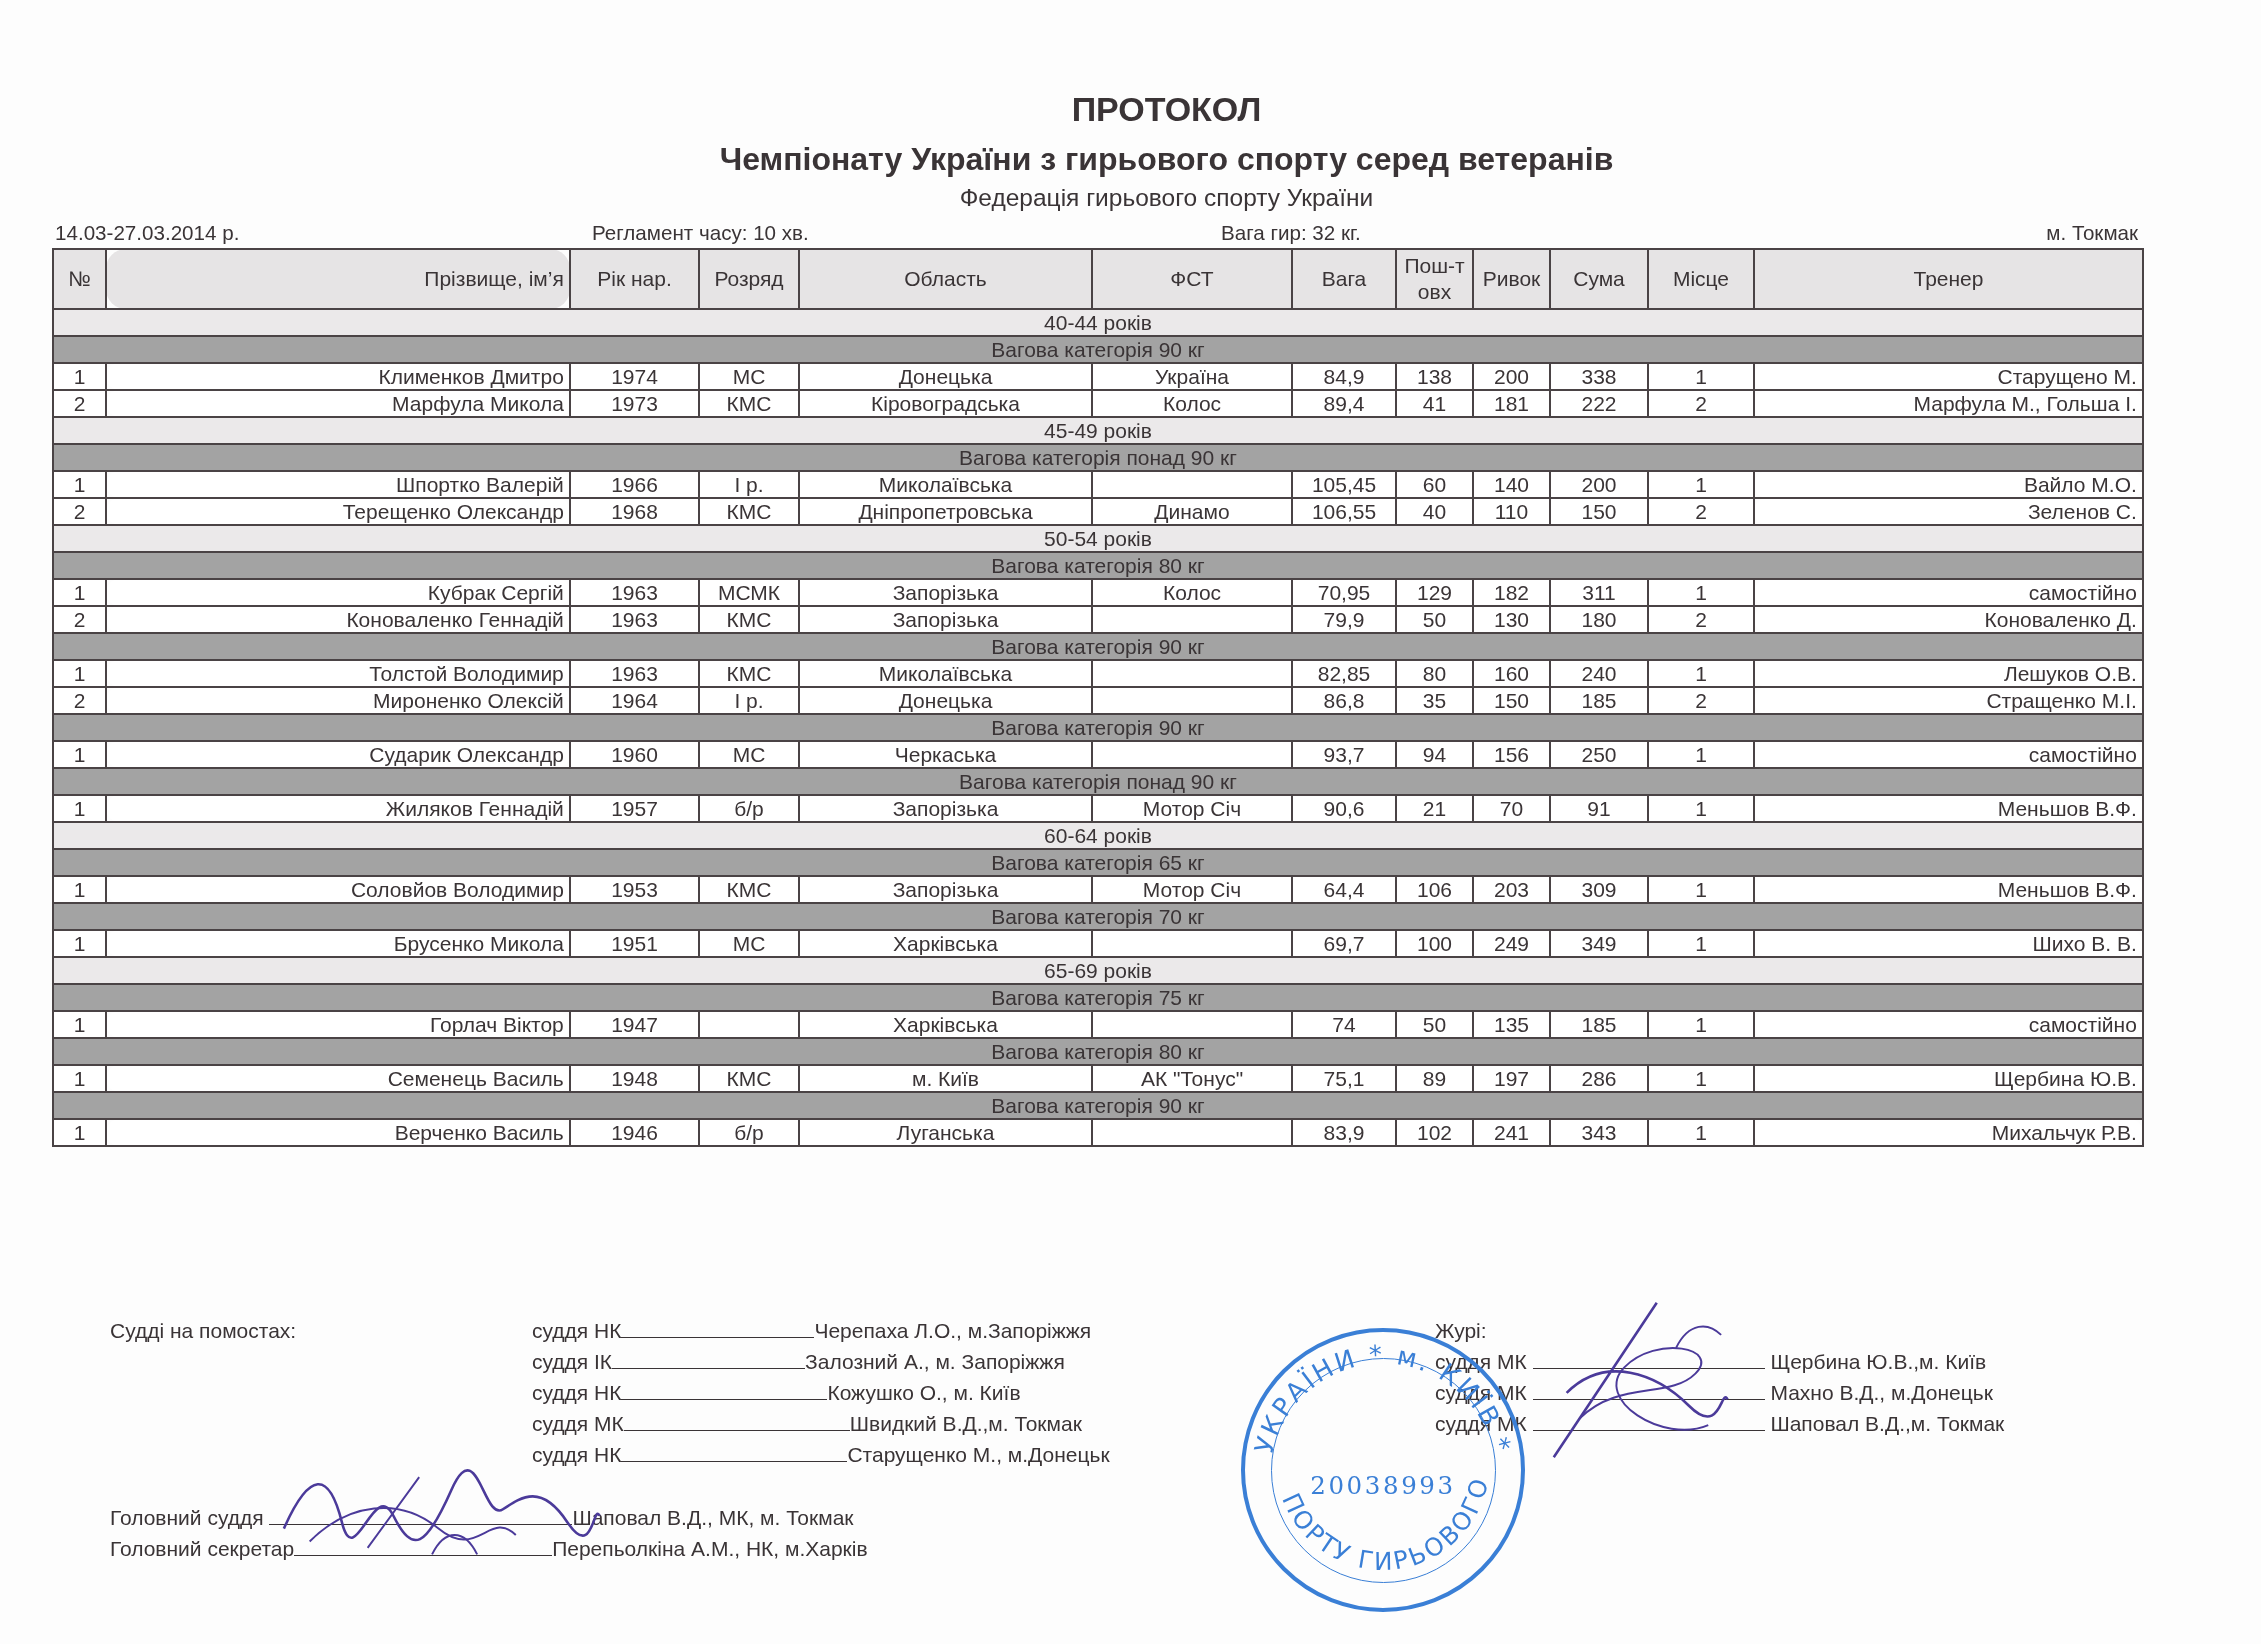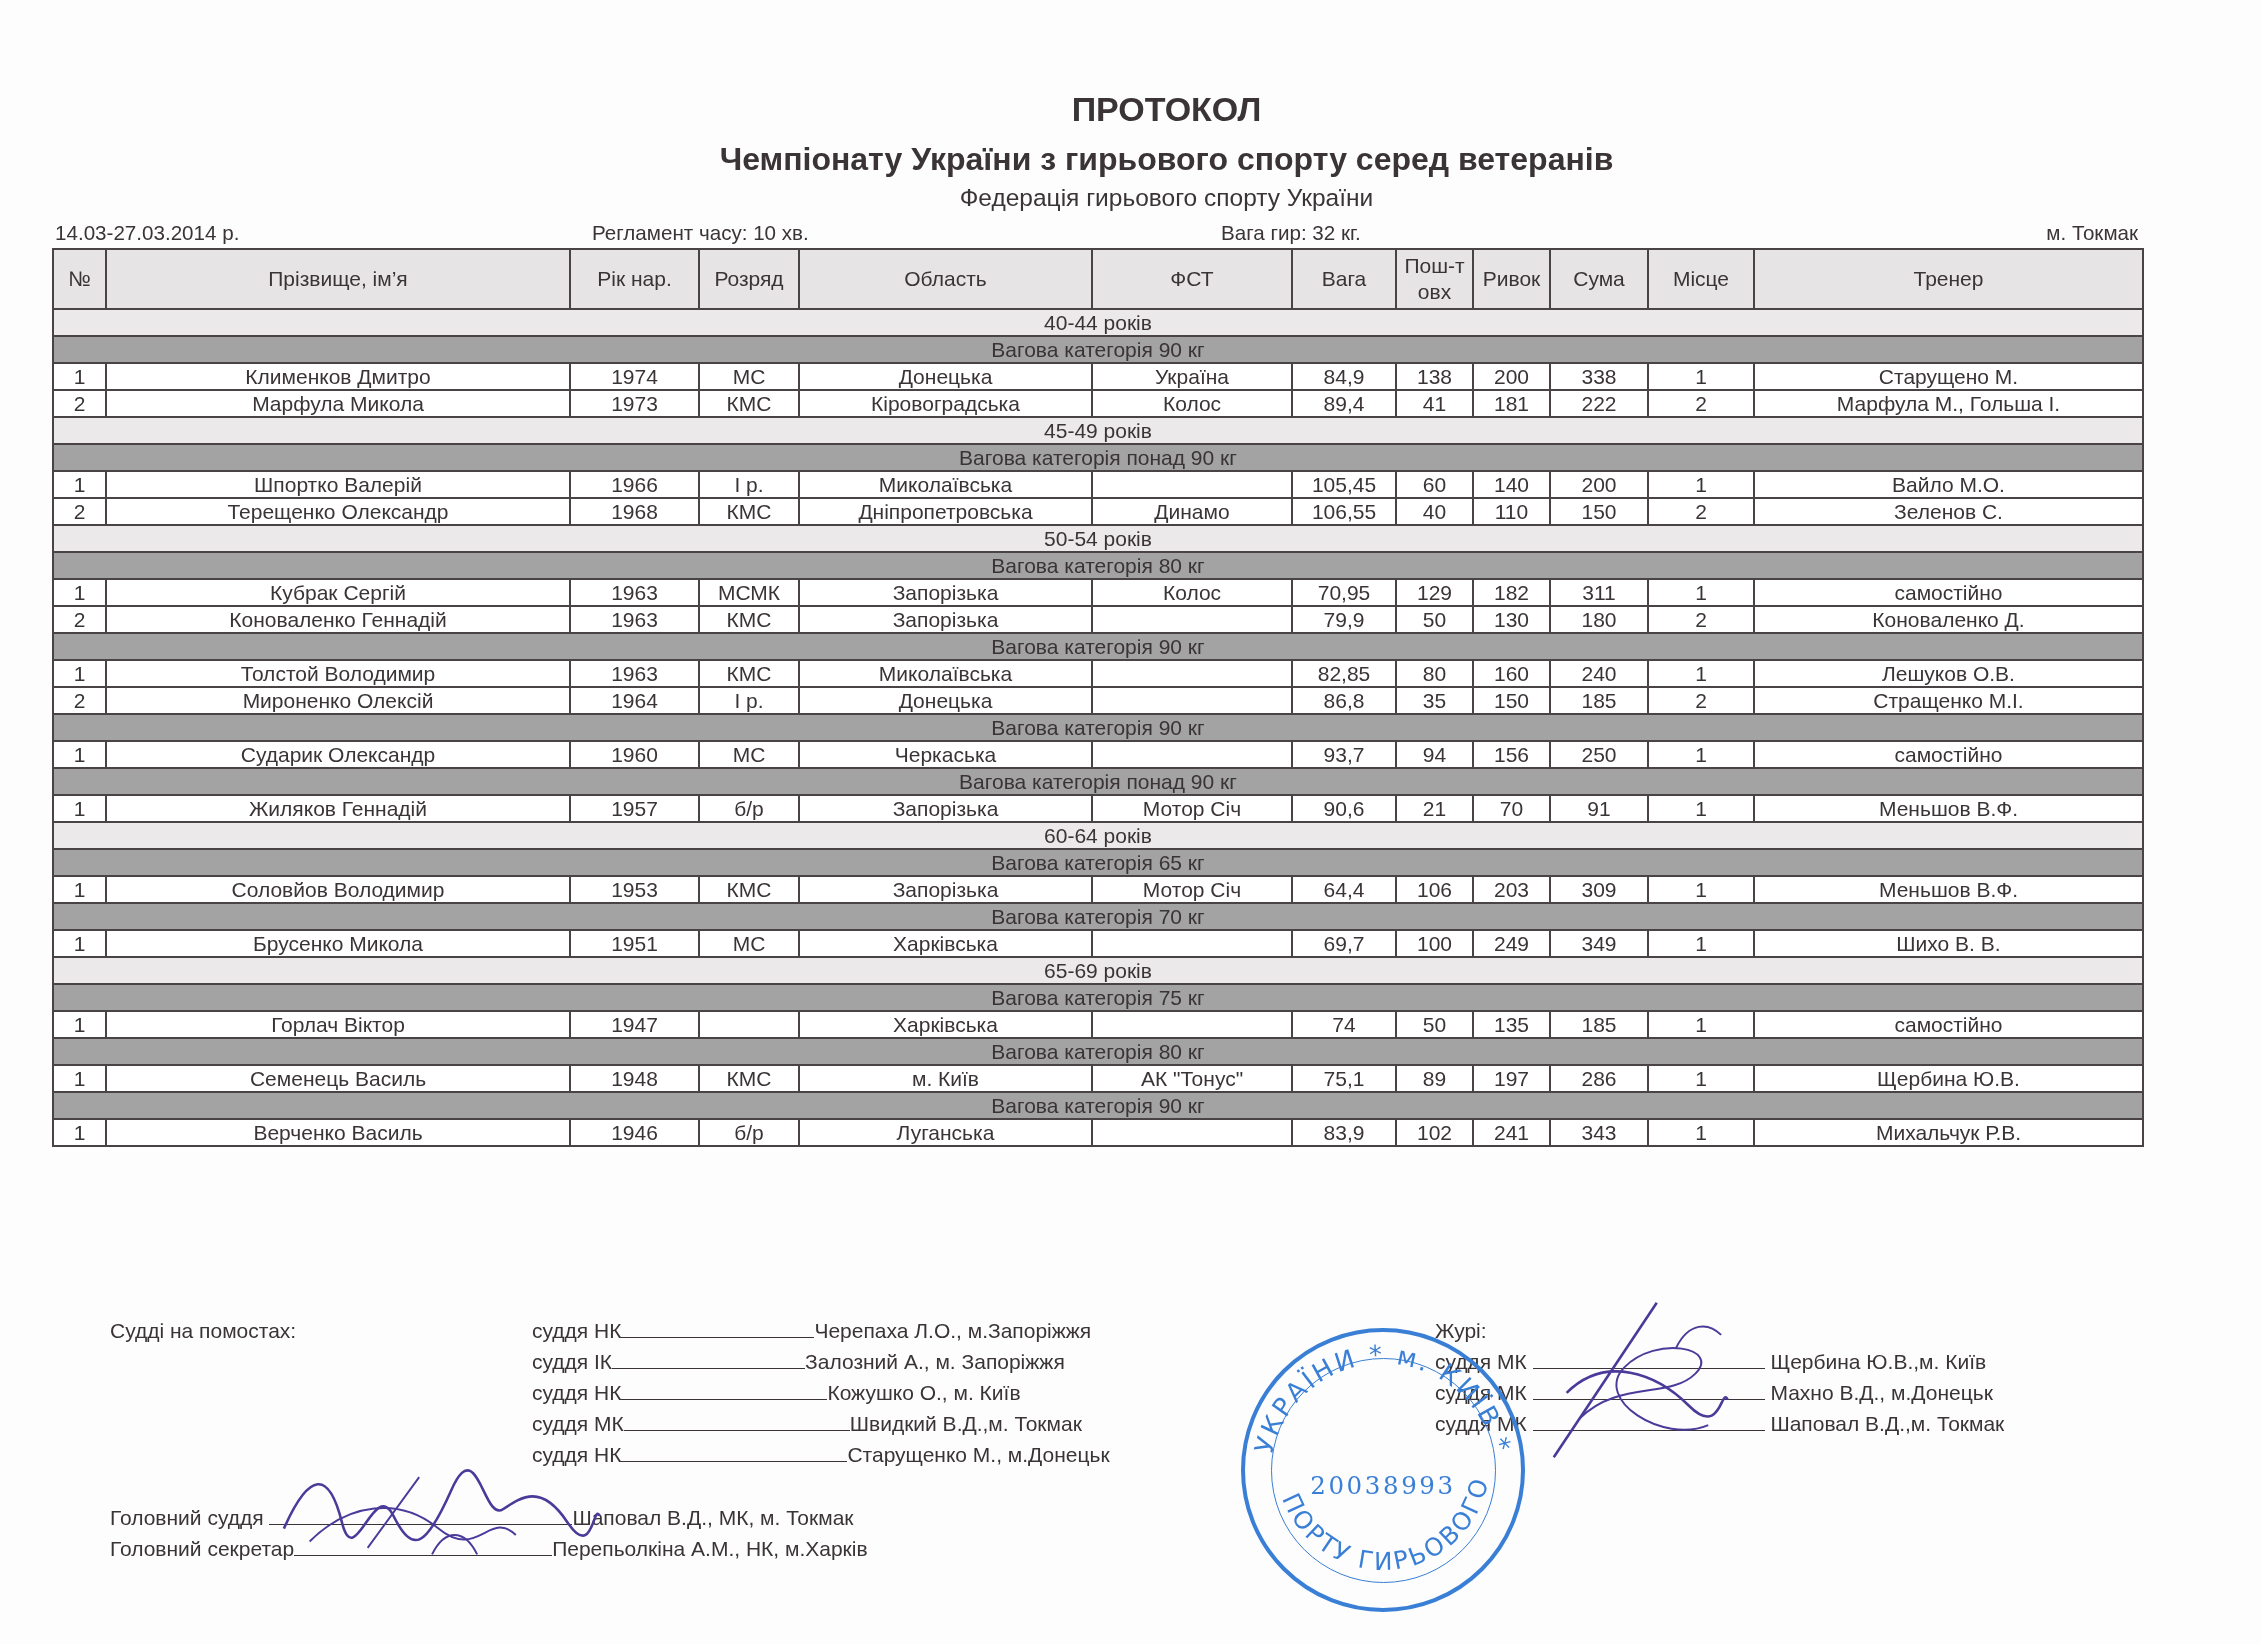--- a/index.html
+++ b/index.html
@@ -18,21 +18,21 @@
   }
   table.protocol td, table.protocol th {
     border: 2.6px solid #4a4345; padding: 0 5.2px; height: 25px; line-height: 25px;
     white-space: nowrap; overflow: hidden; font-weight: normal;
   }
   table.protocol thead th { background: #e6e4e5; height: 58px; line-height: 26px; }
   tr.age td { background: #ebe9ea; text-align: center; }
   tr.wc td { background: #a3a3a3; text-align: center; }
   tr.athlete td { background: #ffffff; }
   .c { text-align: center; }
-  .l { text-align: center; }
+  .l { text-align: right; border-radius: 20px; }
   .footer { position: absolute; font-size: 21px; line-height: 31px; }
   .sigline { display: inline-block; border-bottom: 1.9px solid #3a3436; height: 19.3px; vertical-align: baseline; }
   .stamp {
     position: absolute; left: 1241px; top: 1328px; width: 284px; height: 284px; border-radius: 50%;
     border: 4.5px solid #3a7fd6; box-sizing: border-box;
   }
   .stamp .inner {
     position: absolute; left: 26px; top: 26px; width: 223px; height: 223px; border-radius: 50%;
     border: 1.9px solid #3a7fd6;
   }

